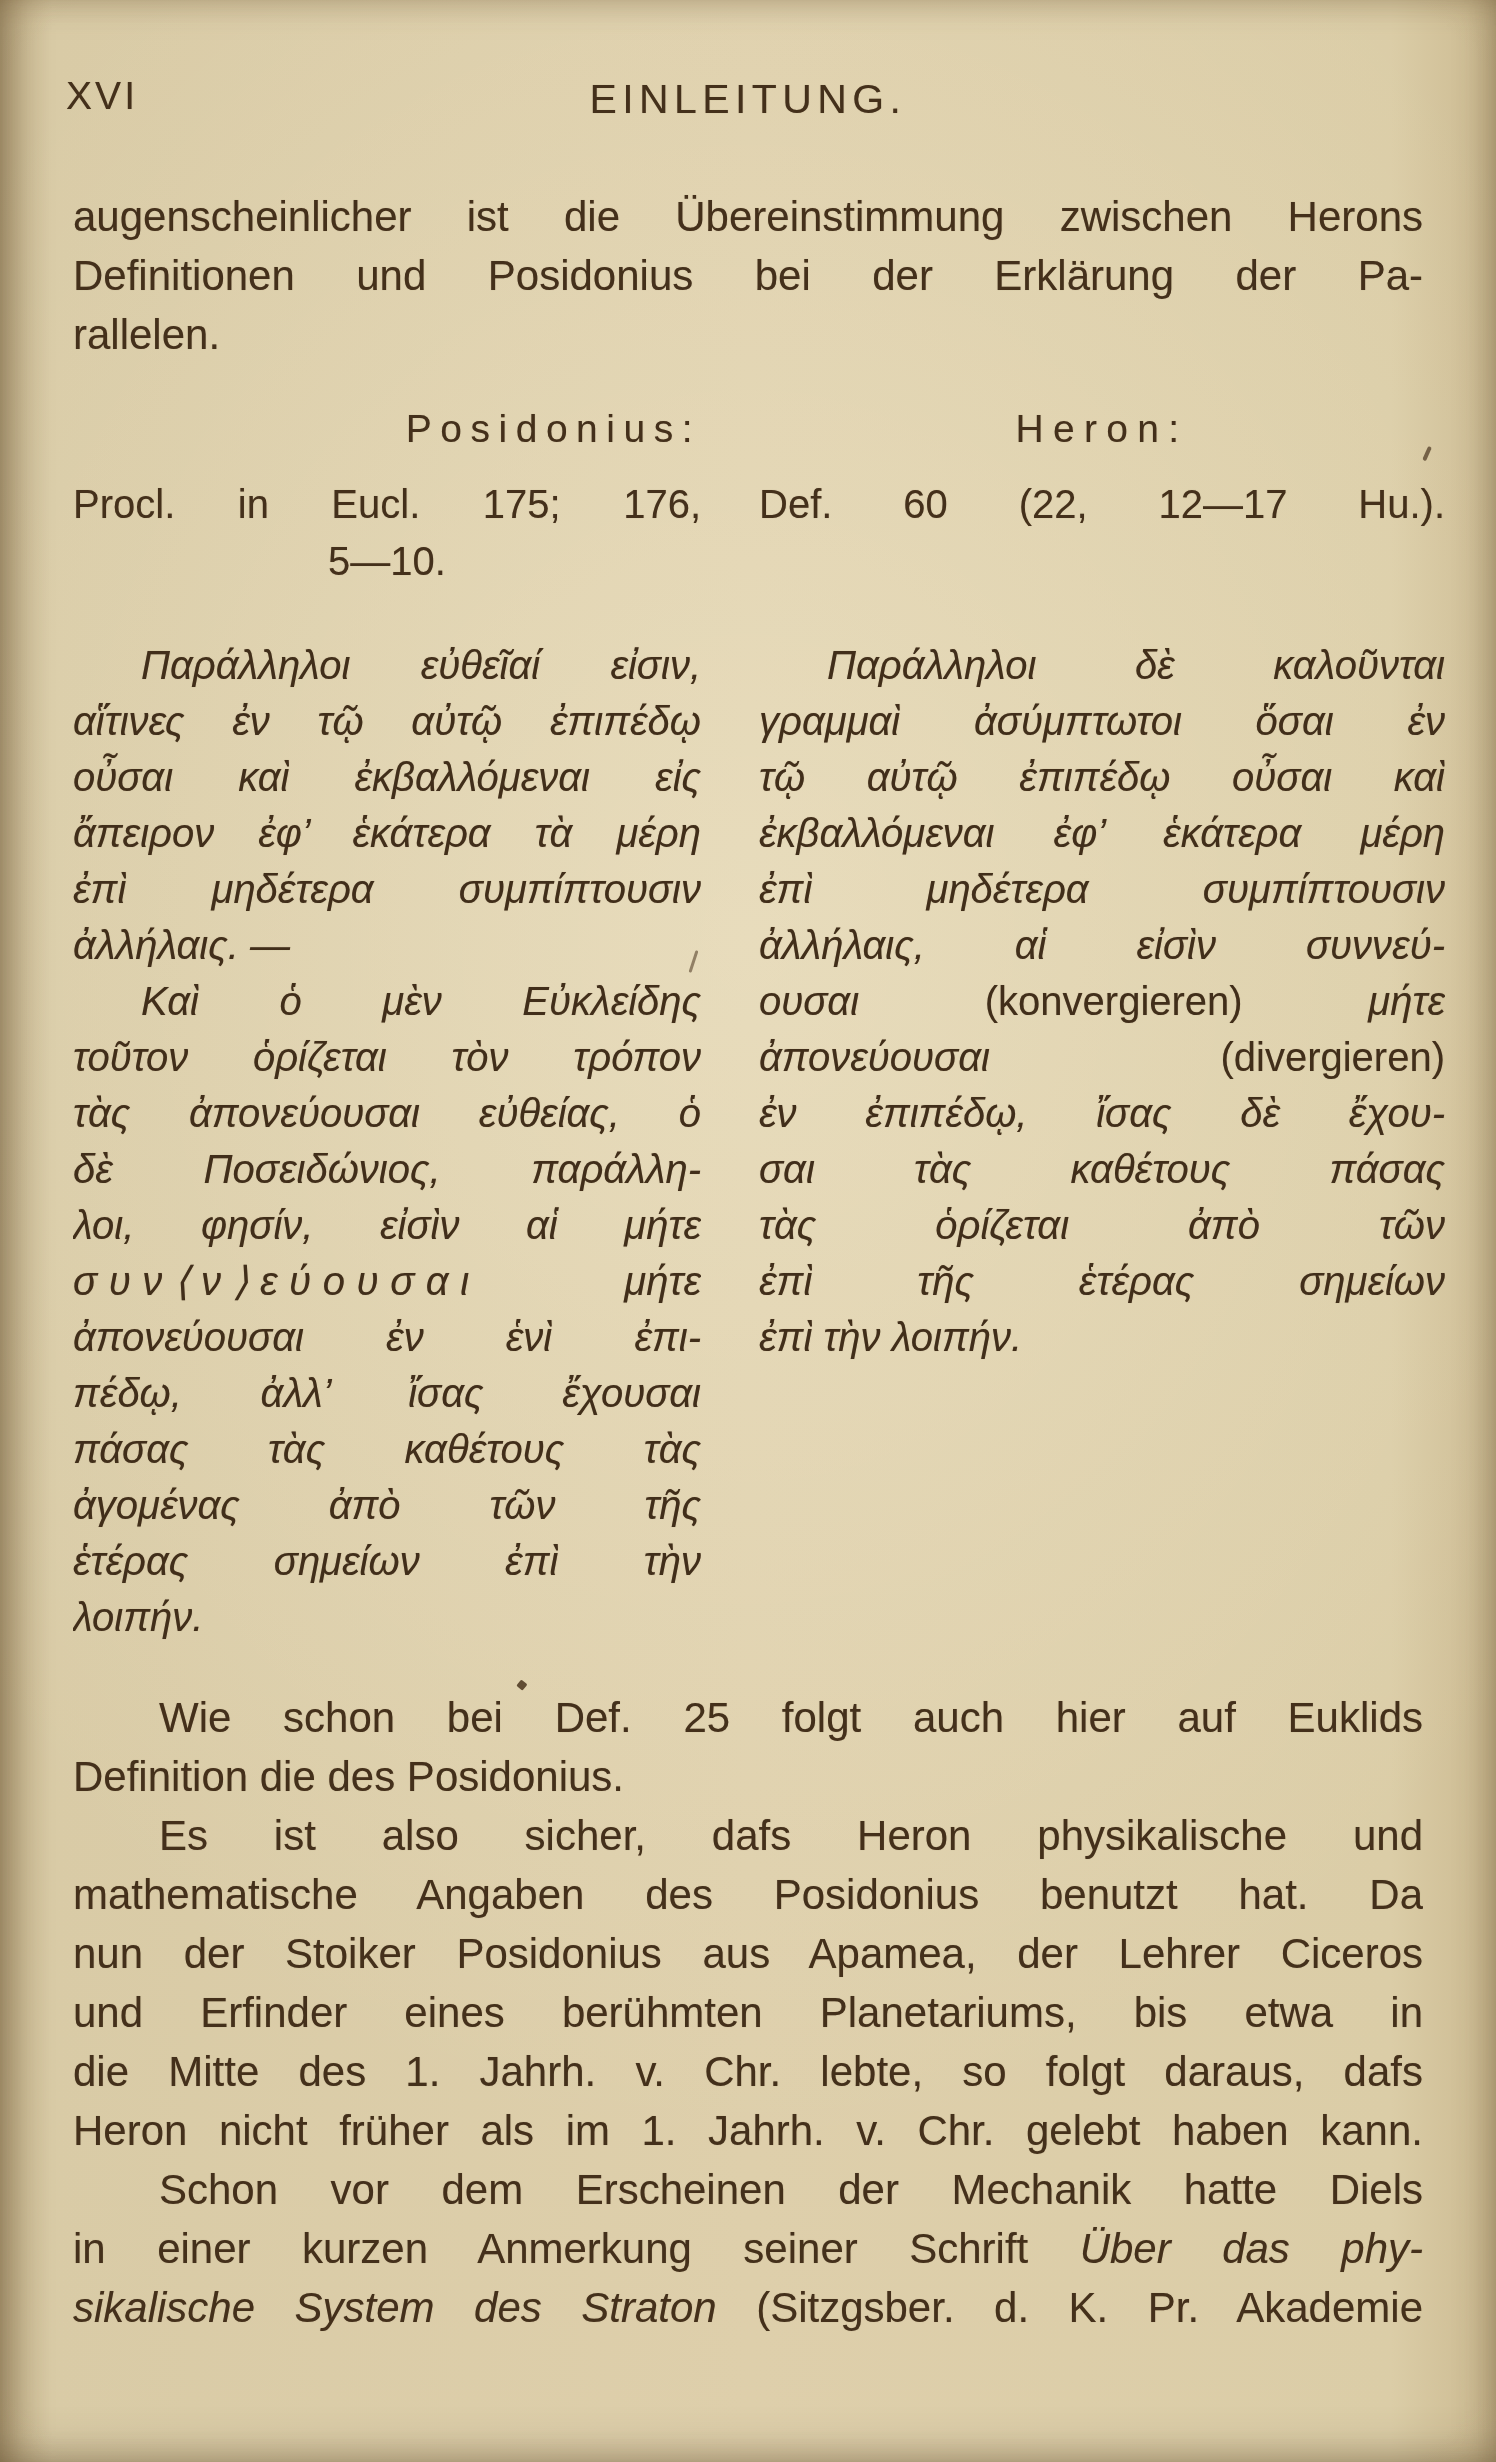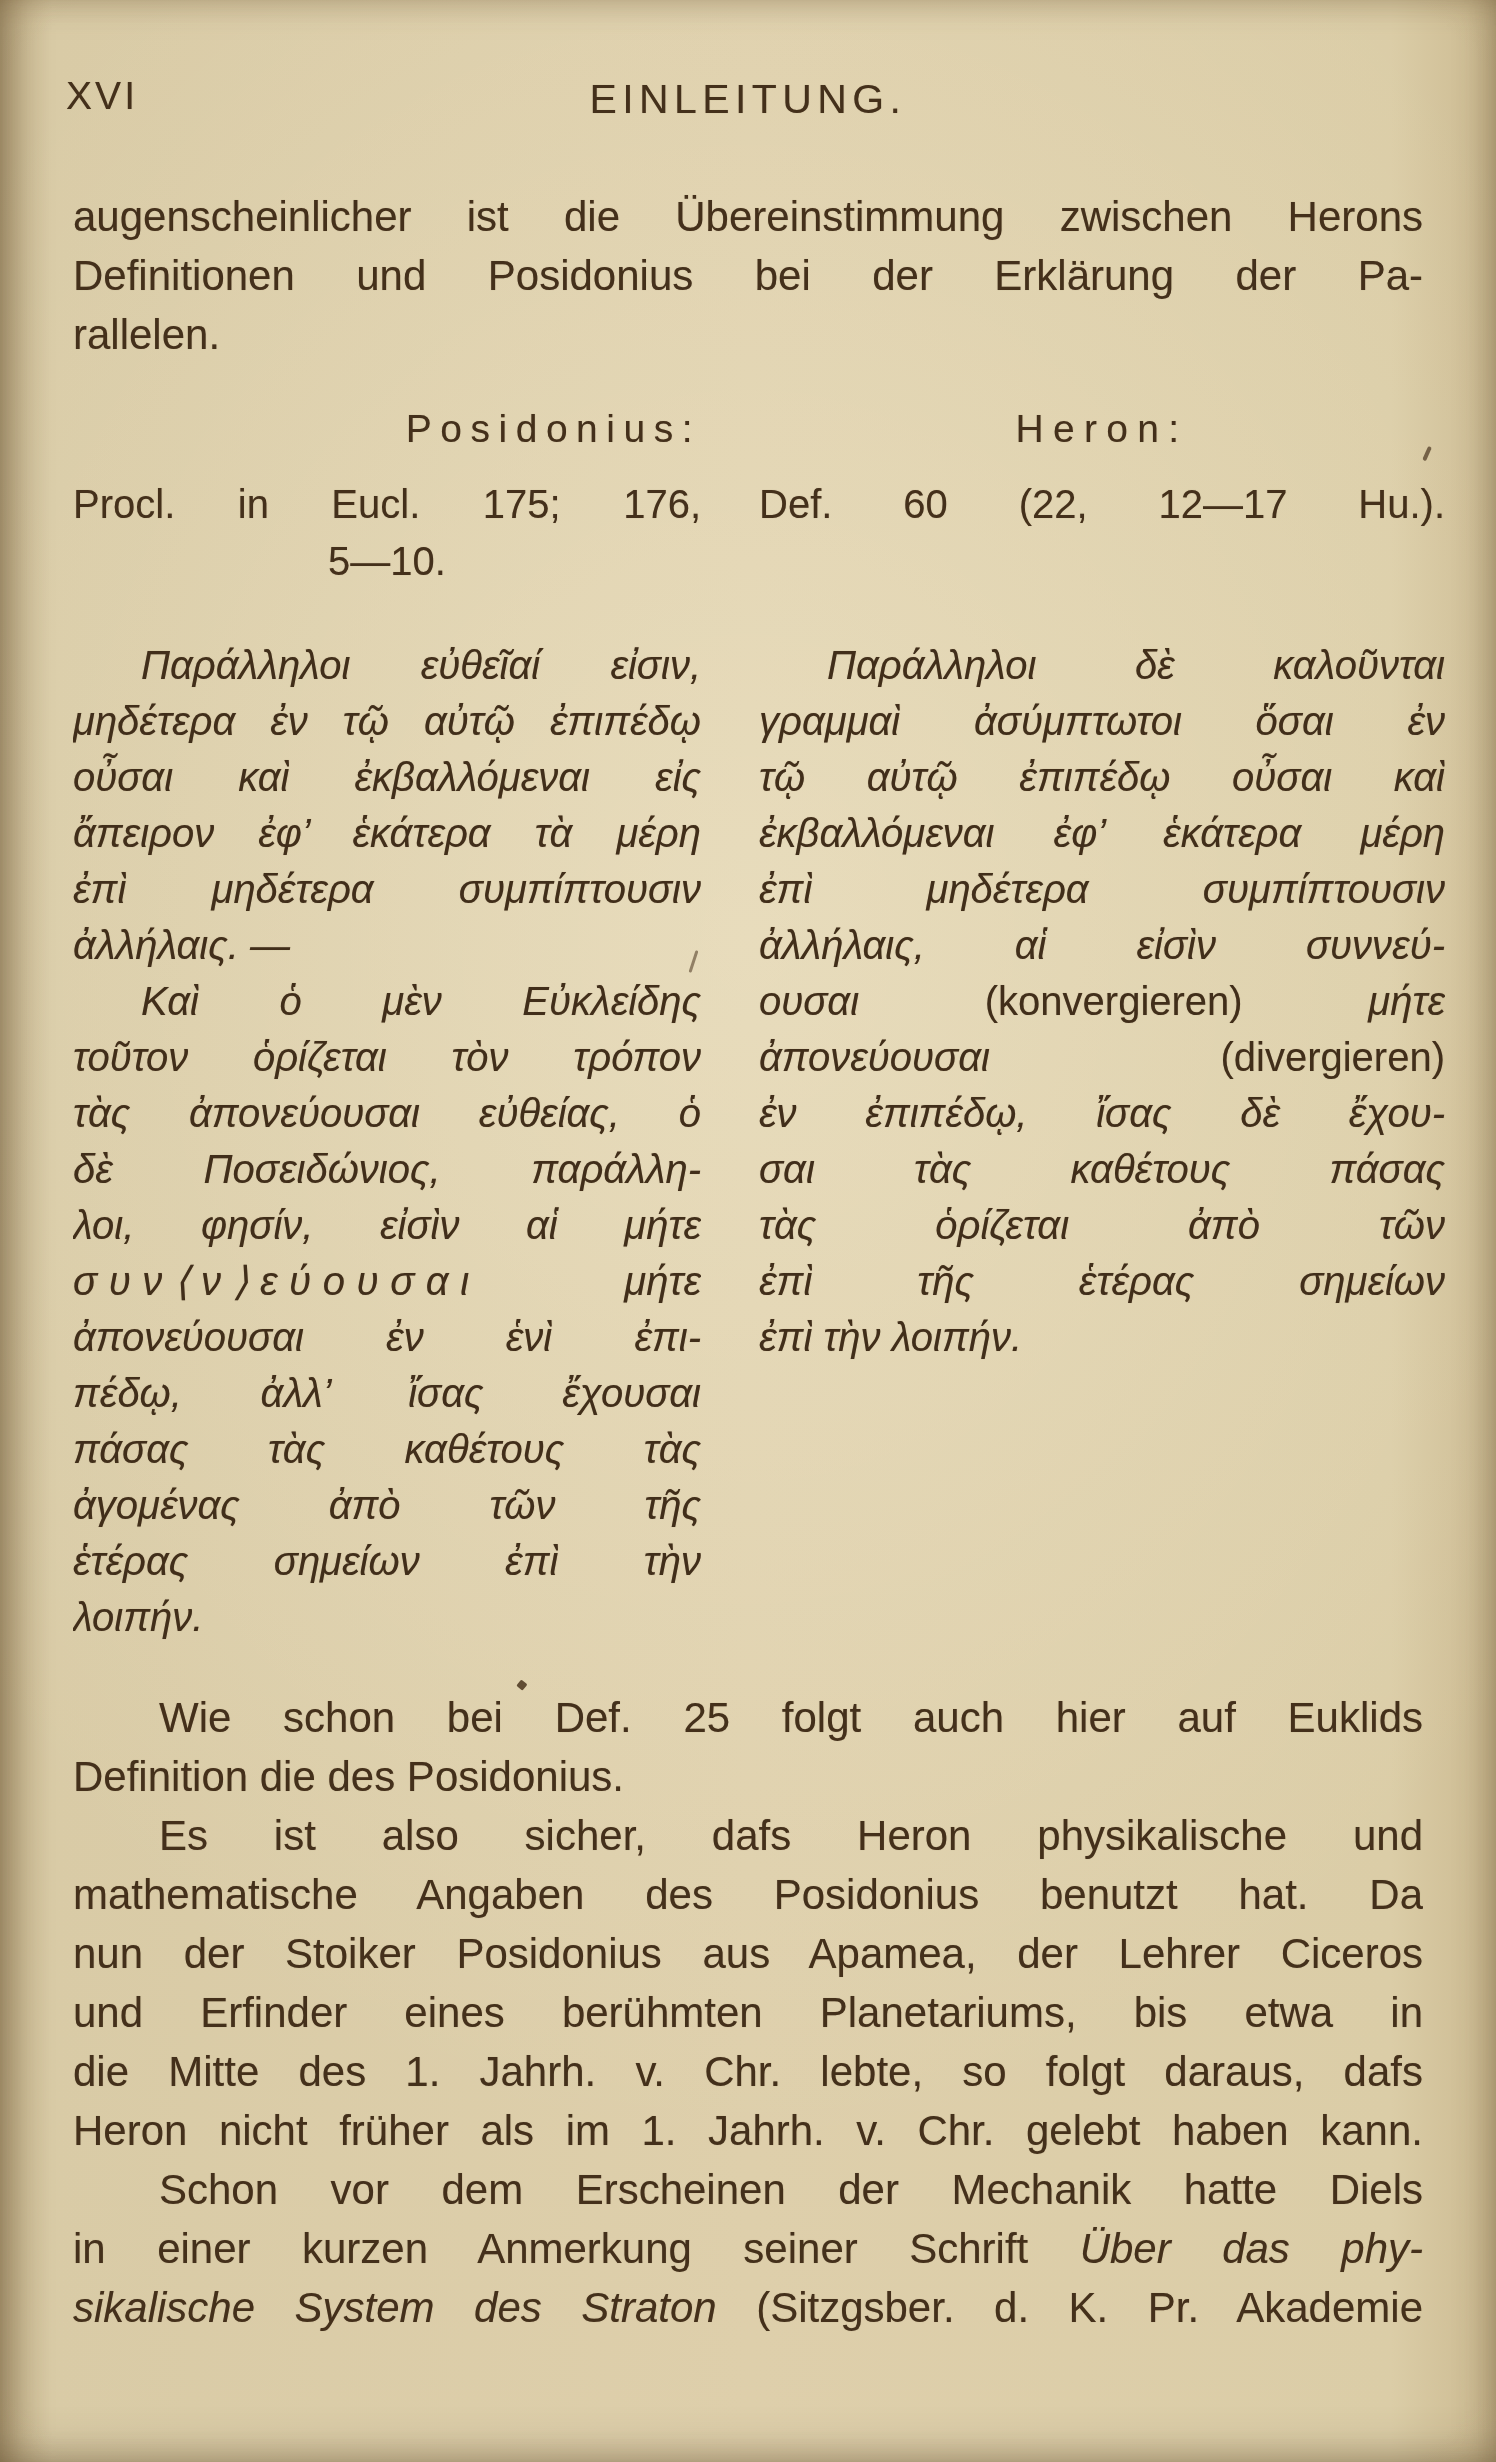--- a/index.html
+++ b/index.html
@@ -84,21 +84,21 @@
   <div class="abs ref-l">
       <div class="line rline just">Procl. in Eucl. 175; 176,</div>
       <div class="line rline al-center">5—10.</div>
     </div>
   <div class="abs ref-r">
       <div class="line rline just">Def. 60 (22, 12—17 Hu.).</div>
     </div>
 
   <div class="abs greek-l">
       <div class="line gline just indent">Παράλληλοι εὐθεῖαί εἰσιν,</div>
-      <div class="line gline just">μηδέτερα ἐν τῷ αὐτῷ ἐπιπέδῳ</div>
+      <div class="line gline just">αἵτινες ἐν τῷ αὐτῷ ἐπιπέδῳ</div>
       <div class="line gline just">οὖσαι καὶ ἐκβαλλόμεναι εἰς</div>
       <div class="line gline just">ἄπειρον ἐφ’ ἑκάτερα τὰ μέρη</div>
       <div class="line gline just">ἐπὶ μηδέτερα συμπίπτουσιν</div>
       <div class="line gline al-left">ἀλλήλαις. —</div>
       <div class="line gline just indent">Καὶ ὁ μὲν Εὐκλείδης</div>
       <div class="line gline just">τοῦτον ὁρίζεται τὸν τρόπον</div>
       <div class="line gline just">τὰς ἀπονεύουσαι εὐθείας, ὁ</div>
       <div class="line gline just">δὲ Ποσειδώνιος, παράλλη-</div>
       <div class="line gline just">λοι, φησίν, εἰσὶν αἱ μήτε</div>
       <div class="line gline just"><span class="spaced">συν⟨ν⟩εύουσαι</span><span> μήτε</span></div>

